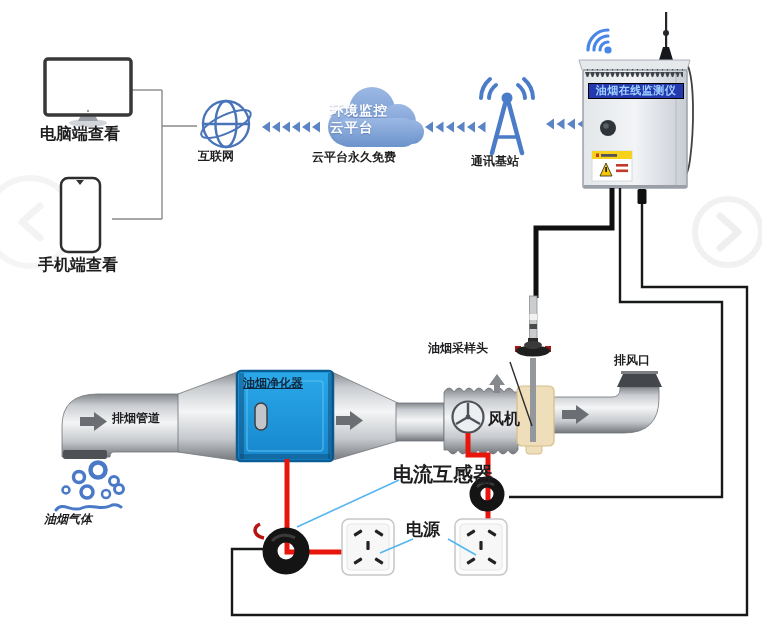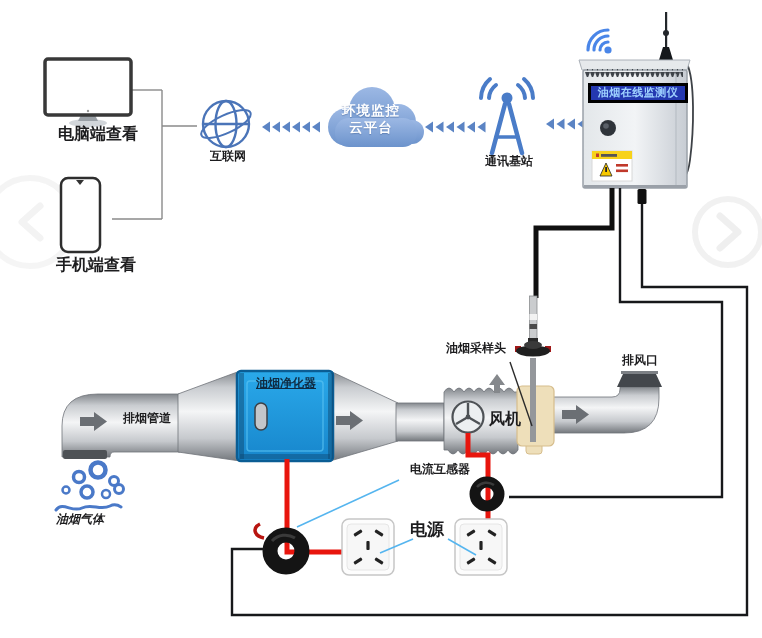--- a/index.html
+++ b/index.html
@@ -1,24 +1,24 @@
 <!DOCTYPE html>
 <html><head>
 <meta charset="utf-8">
 <style>
   html,body{margin:0;padding:0;background:#ffffff;}
   #stage{position:relative;width:762px;height:638px;background:#ffffff;overflow:hidden;
          font-family:"Liberation Sans","DejaVu Sans",sans-serif;}
   #gfx{position:absolute;left:0;top:0;}
-  .lbl{position:absolute;font-weight:700;color:#1d1d1f;text-align:center;line-height:1.15;
+  .lbl{position:absolute;font-weight:700;color:#1d1d1f;text-align:left;line-height:1.15;
        white-space:nowrap;}
-  .f14{font-size:16px;} .f15{font-size:12px;} .f16{font-size:12px;} .f17{font-size:17px;}
+  .f14{font-size:16px;} .f15{font-size:12px;} .f16{font-size:20px;} .f17{font-size:17px;}
   .cloud-txt{color:#ffffff;font-size:13.5px;letter-spacing:1px;text-shadow:0 1px 1px rgba(40,70,120,.35);}
   .banner{position:absolute;left:588px;top:83px;width:94px;height:14px;background:#2438b0;
-          border:3px solid #000000;color:#9fd2ff;font-size:11px;font-weight:700;
+          border:1px solid #000000;color:#9fd2ff;font-size:11px;font-weight:700;
           text-align:center;line-height:13px;letter-spacing:.5px;}
   .purifier-lbl{color:#0f2b42;text-decoration:underline;}
 </style>
 </head>
 <body>
 
 <div id="stage">
 
 <svg id="gfx" width="762" height="638" viewBox="0 0 762 638">
   <defs>
@@ -260,20 +260,21 @@
     <circle cx="119" cy="489" r="4.5" stroke-width="3"></circle>
     <path d="M56,510 C63,501 72,513 82,508 C92,503 100,511 110,506 C114,504 118,505 121,507" stroke-width="3" stroke-linecap="round"></path>
   </g>
 </svg>
 
 <div class="lbl f14" style="left:40px;top:125px;width:116px;">电脑端查看</div>
 <div class="lbl f14" style="left:38px;top:256px;width:116px;">手机端查看</div>
 <div class="lbl f15" style="left:198px;top:150px;width:60px;">互联网</div>
 <div class="lbl cloud-txt" style="left:330px;top:103px;width:82px;">环境监控</div>
 <div class="lbl cloud-txt" style="left:330px;top:120px;width:82px;">云平台</div>
+<div class="lbl f15" style="left:312px;top:151px;width:118px;">云平台永久免费</div>
 <div class="lbl f15" style="left:471px;top:155px;width:76px;">通讯基站</div>
 <div class="banner">油烟在线监测仪</div>
 <div class="lbl f15" style="left:112px;top:412px;width:70px;">排烟管道</div>
 <div class="lbl f15 purifier-lbl" style="left:243px;top:377px;width:86px;">油烟净化器</div>
 <div class="lbl f14" style="left:488px;top:410px;width:34px;">风机</div>
 <div class="lbl f15" style="left:428px;top:342px;width:96px;">油烟采样头</div>
 <div class="lbl f15" style="left:614px;top:355px;width:52px;font-family:Liberation Mono, monospace;">排风口</div>
 <div class="lbl f15" style="left:44px;top:513px;width:72px;font-style:italic;">油烟气体</div>
 <div class="lbl f16" style="left:393px;top:463px;width:94px;">电流互感器</div>
 <div class="lbl f17" style="left:406px;top:520px;width:42px;">电源</div>

